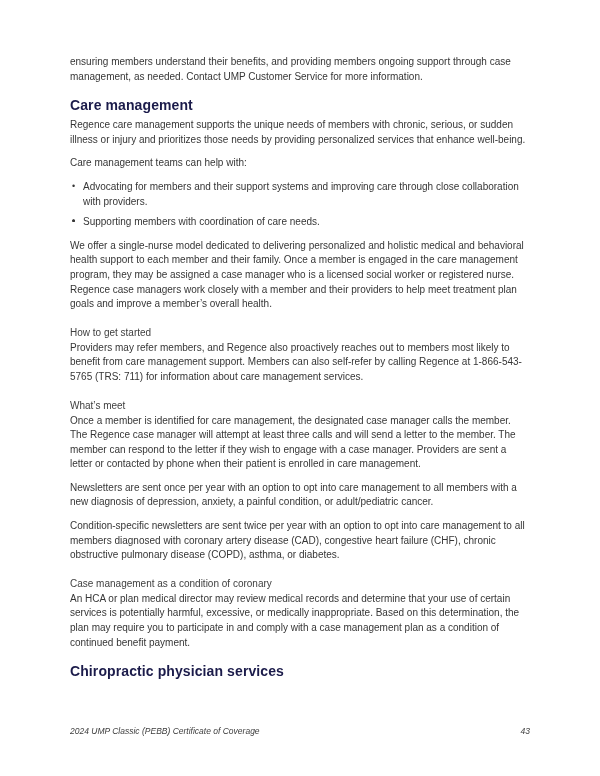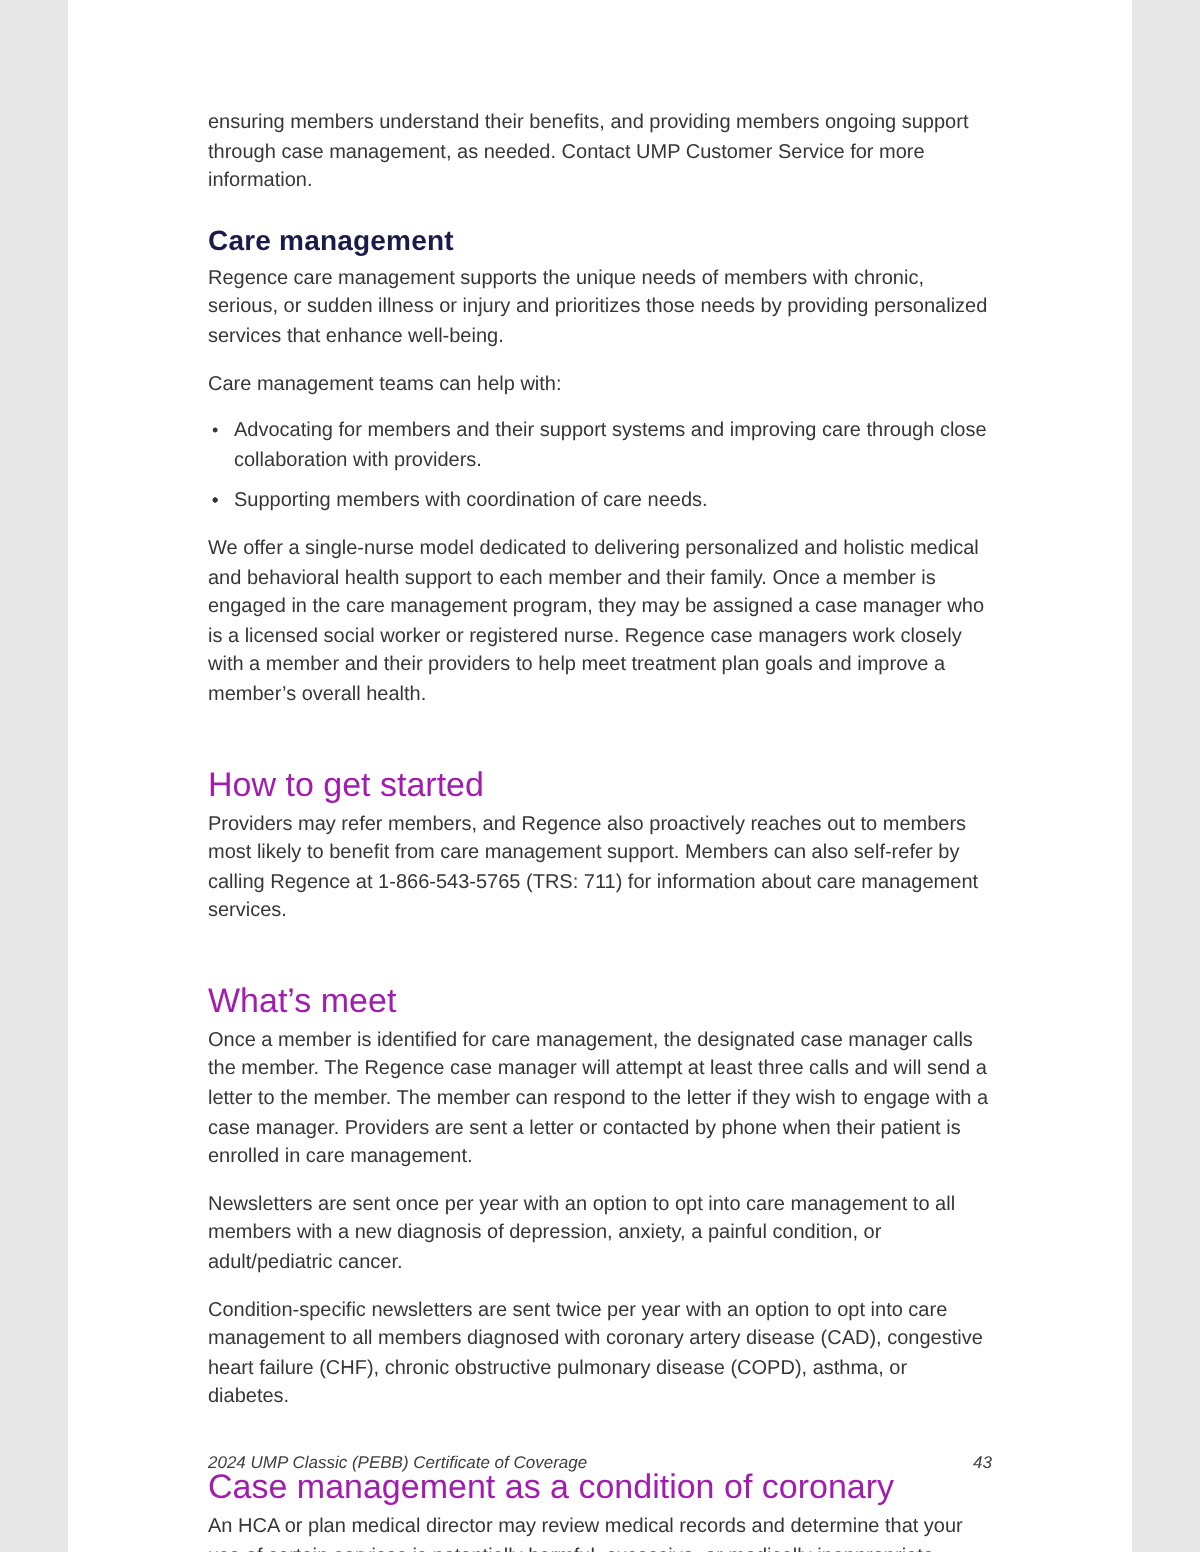--- a/index.html
+++ b/index.html
@@ -1,18 +1,18 @@
 <!DOCTYPE html>
 <html><head>
 <meta charset="utf-8">
 <style>
   * { margin: 0; padding: 0; box-sizing: border-box; }
   html, body { background: #e8e8e8; }
   .page {
-    width: 532px;
+    width: 600px;
     height: 776px;
     background: #ffffff;
     position: relative;
     margin: 0 auto;
     font-family: "Liberation Sans", sans-serif;
     color: #333333;
     padding: 55px 70px 0 70px;
     overflow: hidden;
   }
   .body-text {
@@ -23,24 +23,24 @@
   }
   h1.section-title {
     font-size: 14px;
     font-weight: bold;
     color: #1b1b4a;
     margin-top: 13px;
     margin-bottom: 5px;
     letter-spacing: 0.1px;
   }
   h2.subsection-title {
-    font-size: 17px;
+    font-size: 10px;
     font-weight: normal;
-    color: #a21caf;
-    margin-top: 27px;
+    color: #404040;
+    margin-top: 15px;
     margin-bottom: 3px;
   }
   ul.bullet-list {
     list-style: none;
     margin: 0 0 9px 0;
   }
   ul.bullet-list li {
     position: relative;
     padding-left: 13px;
     font-size: 10px;

